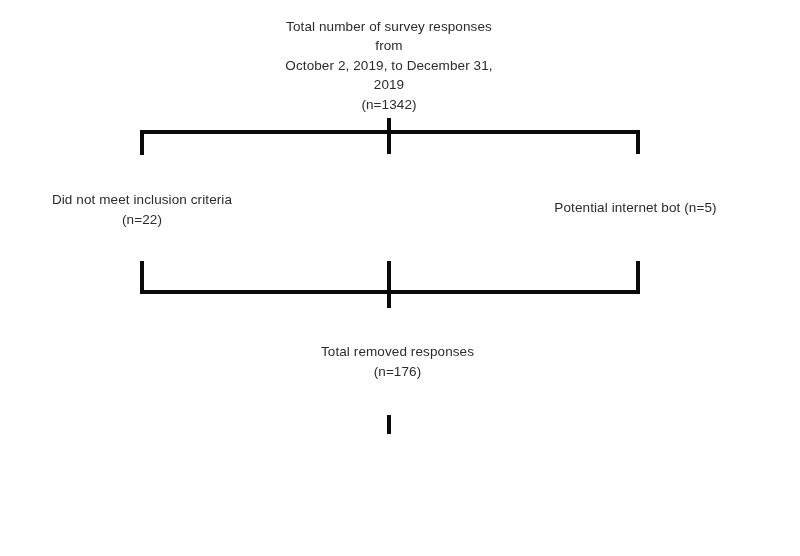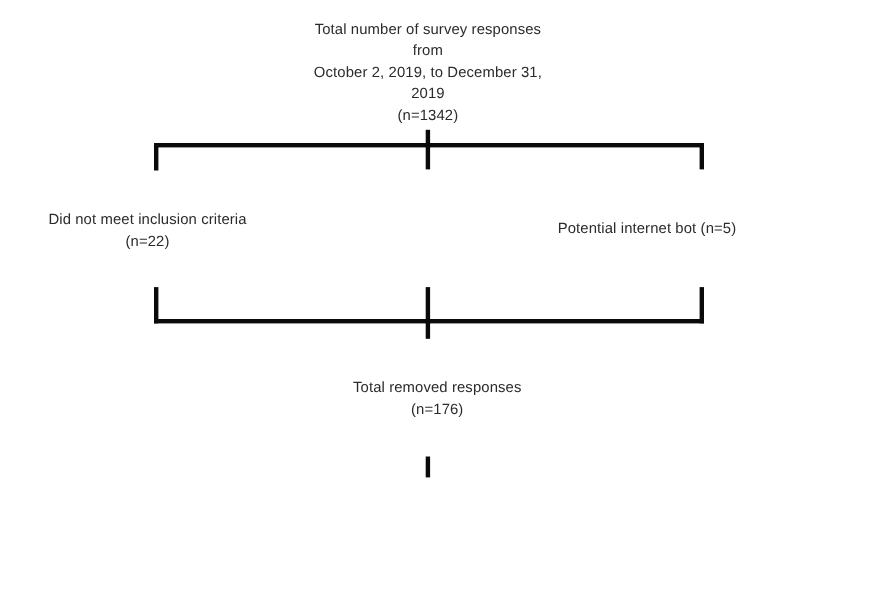--- a/index.html
+++ b/index.html
@@ -18,21 +18,21 @@
     overflow: hidden;
   }
   .node {
     position: absolute;
     box-sizing: border-box;
     border: 2px solid #3f4f६e;
     border-color: #3f4f6e;
     background: #ffffff;
     display: flex;
     align-items: center;
-    justify-content: flex-start;
+    justify-content: center;
     text-align: center;
     color: #2b2b2b;
     font-size: 13.5px;
     line-height: 1.45;
     padding: 4px 10px;
     letter-spacing: 0.1px;
   }
   .node .label {
     display: block;
     white-space: pre-line;
@@ -59,21 +59,21 @@
   <div class="conn h" style="left:140px; top:130px; width:500px;"></div>
   <div class="conn v" style="left:140px; top:130px; height:25px;"></div>
   <div class="conn v" style="left:636px; top:130px; height:25px;"></div>
 
   <div class="node" style="left:34px; top:156px; width:216px; height:107px;">
     <span class="label">Did not meet inclusion criteria
 (n=22)</span>
   </div>
 
 
-  <div class="node" style="left:497px; top:154px; width:217px; height:107px;">
+  <div class="node" style="left:527px; top:154px; width:217px; height:107px;">
     <span class="label">Potential internet bot (n=5)</span>
   </div>
 
   <div class="conn v" style="left:140px; top:261px; height:33px;"></div>
   <div class="conn v" style="left:387px; top:261px; height:33px;"></div>
   <div class="conn v" style="left:636px; top:261px; height:33px;"></div>
   <div class="conn h" style="left:140px; top:290px; width:500px;"></div>
   <div class="conn v" style="left:387px; top:290px; height:20px;"></div>
 
   <div class="node" style="left:290px; top:308px; width:215px; height:107px;">

